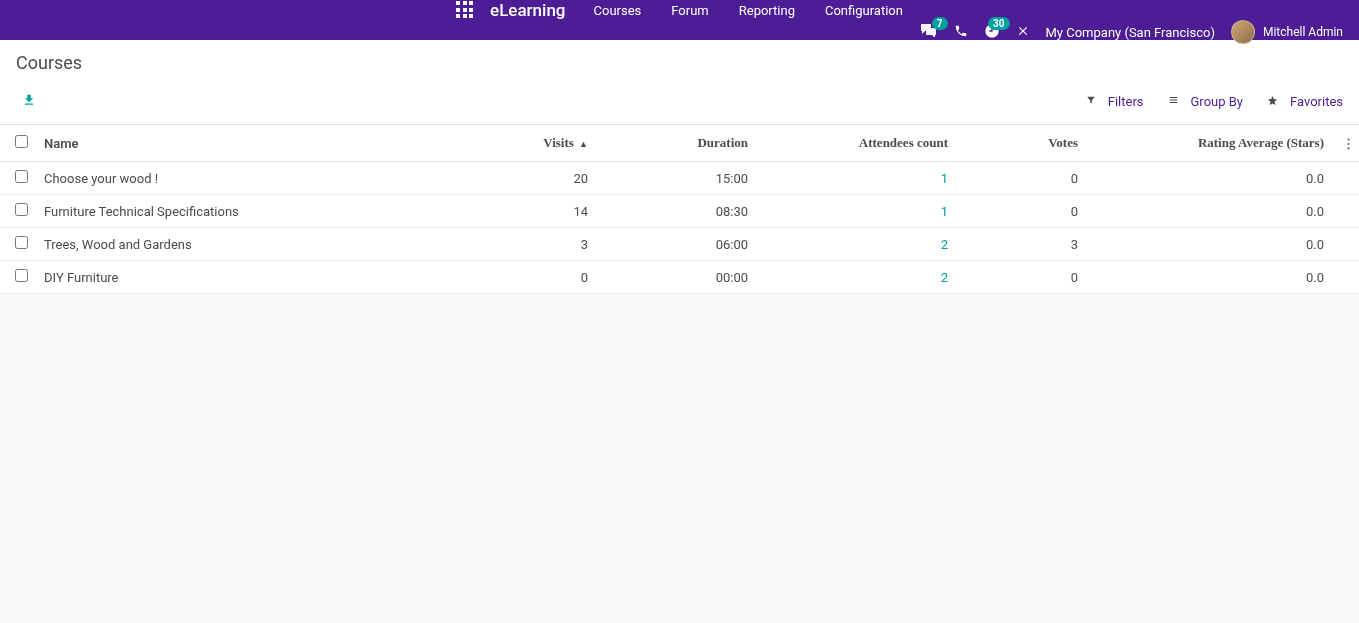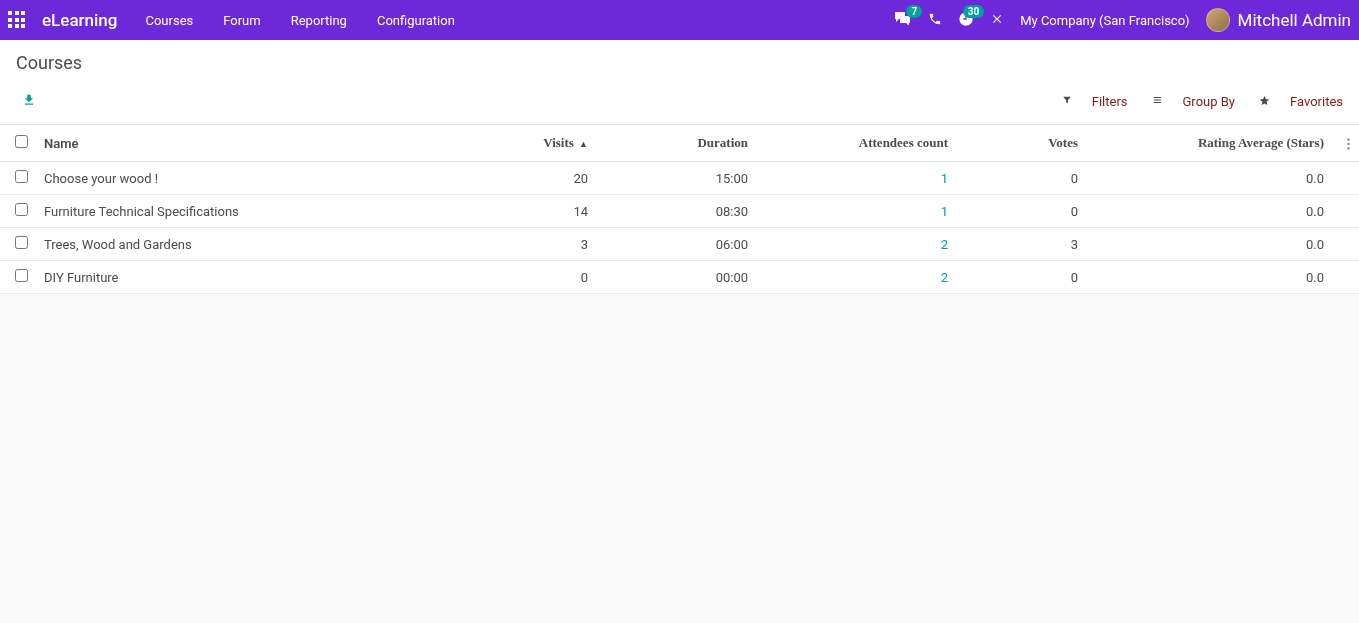--- a/index.html
+++ b/index.html
@@ -1,46 +1,46 @@
 <!DOCTYPE html>
 <html><head>
   <meta charset="utf-8">
   <style>
     * { margin: 0; padding: 0; box-sizing: border-box; }
     body { font-family: -apple-system, BlinkMacSystemFont, "Segoe UI", Roboto, sans-serif; font-size: 13px; color: #4c4c4c; background: #f9f9f9; width: 1359px; }
     
     
-    .navbar { background: #6d28d9; height: 40px; display: flex; align-items: center; padding: 0 8px; color: white; }
+    .navbar { background: #4c1d95; height: 40px; display: flex; align-items: center; padding: 0 16px; color: white; flex-direction: column; }
     .navbar-left { display: flex; align-items: center; gap: 8px; }
     .apps-icon { width: 18px; height: 18px; display: grid; grid-template-columns: repeat(3, 1fr); gap: 2px; cursor: pointer; }
     .apps-icon span { background: white; width: 4px; height: 4px; }
     .brand { font-size: 17px; font-weight: 500; margin-left: 8px; margin-right: 20px; }
     .nav-menu { display: flex; gap: 30px; }
     .nav-item { color: white; cursor: pointer; font-size: 13px; }
     .navbar-right { margin-left: auto; display: flex; align-items: center; gap: 16px; }
     .chat-badge { position: relative; display: flex; align-items: center; }
     .chat-icon { font-size: 15px; }
     .badge { background: #00a09d; color: white; border-radius: 10px; font-size: 10px; padding: 1px 5px; position: absolute; top: -6px; right: -10px; font-weight: bold; }
     .nav-icon { font-size: 14px; cursor: pointer; }
     .clock-badge-wrap { position: relative; }
     .company { cursor: pointer; font-size: 13px; }
-    .user { display: flex; align-items: center; gap: 8px; cursor: pointer; font-size: 17px; }
+    .user { display: flex; align-items: center; gap: 8px; cursor: pointer; font-size: 12px; }
     .avatar { width: 24px; height: 24px; border-radius: 50%; background: linear-gradient(135deg, #d4a574 0%, #8b6f47 100%); border: 1px solid rgba(255,255,255,0.3); }
     
     
     .control-panel { background: white; border-bottom: 1px solid #dee2e6; }
     .cp-top { display: flex; align-items: center; padding: 12px 16px 8px 16px; }
     .page-title { font-size: 18px; color: #4c4c4c; }
     .search-wrap { margin-left: auto; width: 670px; position: relative; border-bottom: 1px solid #00a09d; display: flex; align-items: center; }
     .search-input { border: none; outline: none; padding: 6px 4px; font-size: 13px; flex: 1; background: transparent; }
     .search-icon { color: #6c757d; font-size: 14px; padding: 0 8px; cursor: pointer; }
     .cp-bottom { display: flex; align-items: center; padding: 8px 16px 10px 16px; }
     .download-icon { color: #00a09d; font-size: 14px; cursor: pointer; padding: 4px 6px; }
     .search-options { margin-left: auto; display: flex; gap: 24px; }
-    .search-opt { display: flex; align-items: center; gap: 20px; cursor: pointer; color: #7f1d1d; font-size: 13px; }
+    .search-opt { display: flex; align-items: center; gap: 12px; cursor: pointer; color: #4c1d95; font-size: 13px; }
     .search-opt-icon { font-size: 11px; }
     .pager-area { margin-left: auto; display: flex; align-items: center; gap: 6px; }
     .pager-text { font-size: 13px; color: #4c4c4c; margin-right: 8px; }
     .pager-btn { color: #00a09d; font-size: 16px; cursor: pointer; padding: 4px 8px; font-weight: bold; }
     .view-switcher { display: flex; gap: 6px; margin-left: 12px; align-items: center; }
     .view-btn { padding: 5px 7px; cursor: pointer; color: #4c4c4c; display: flex; align-items: center; justify-content: center; }
     .view-btn.highlighted { border: 2px solid red; }
     .view-btn.active { color: #4c4c4c; }
     .view-btn svg { width: 16px; height: 16px; }
     

